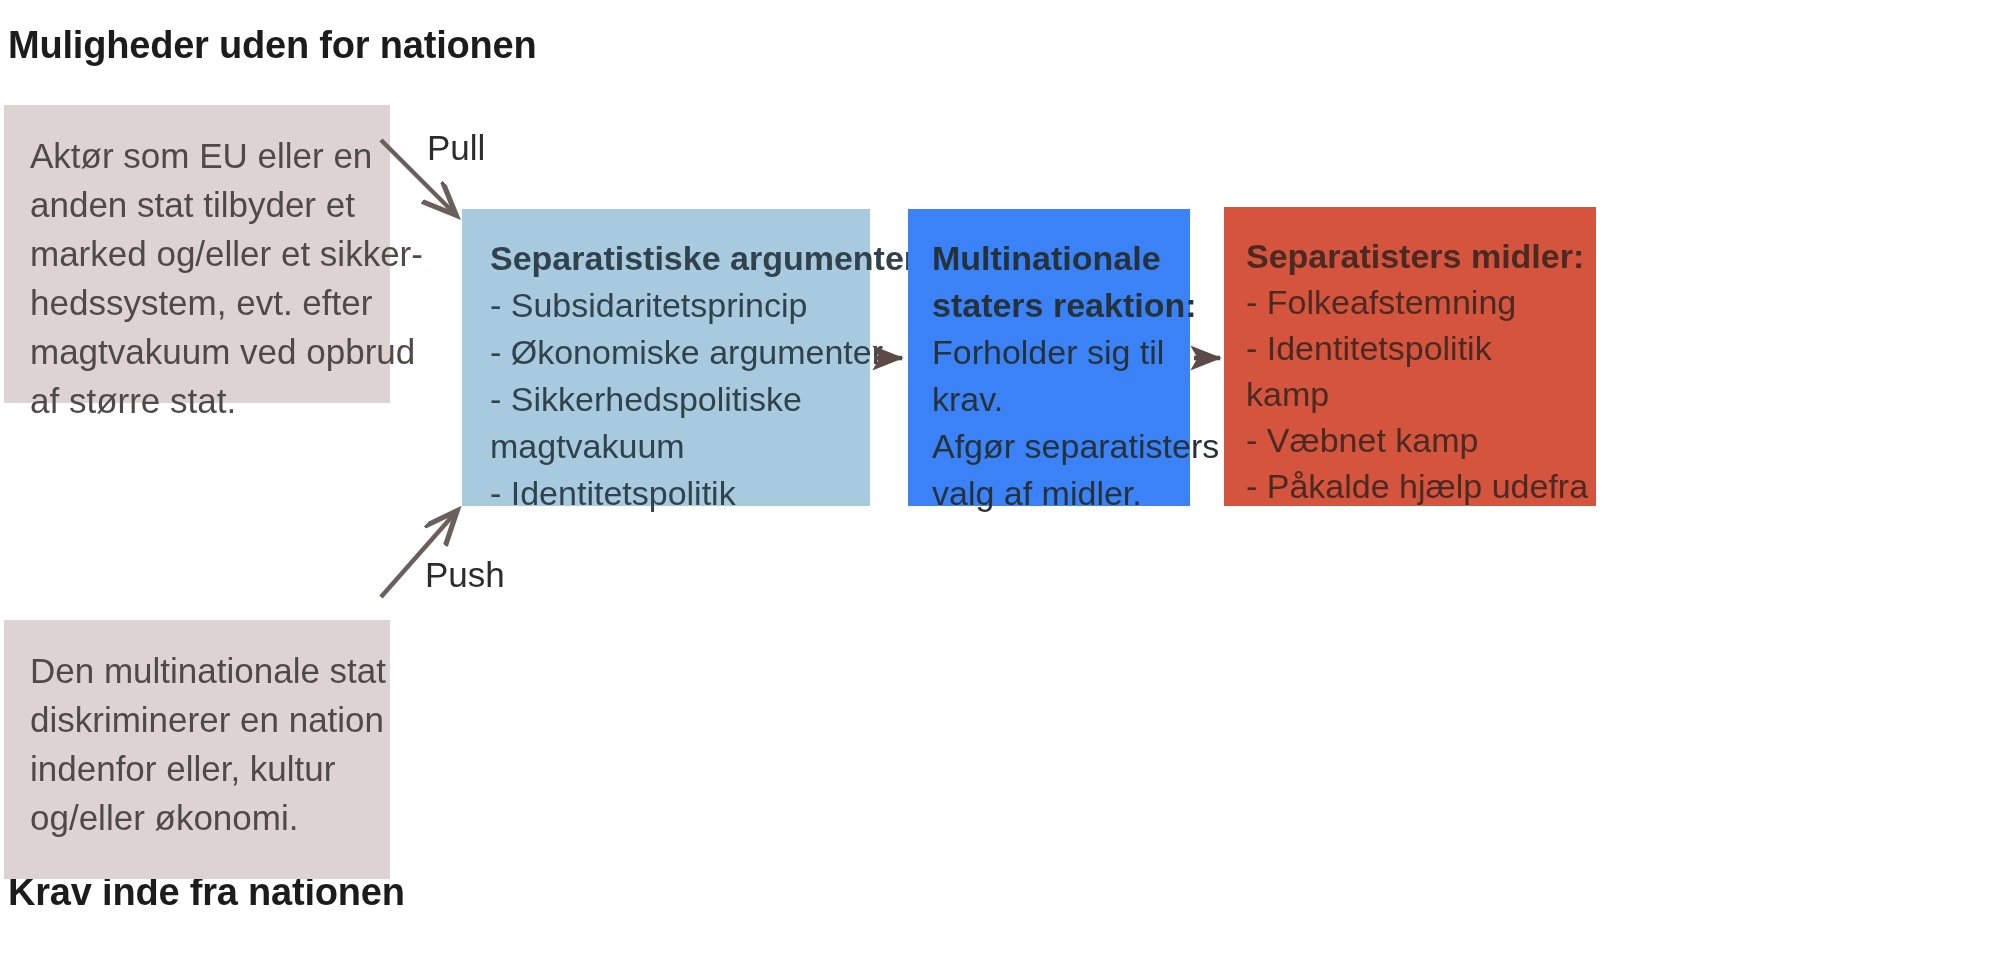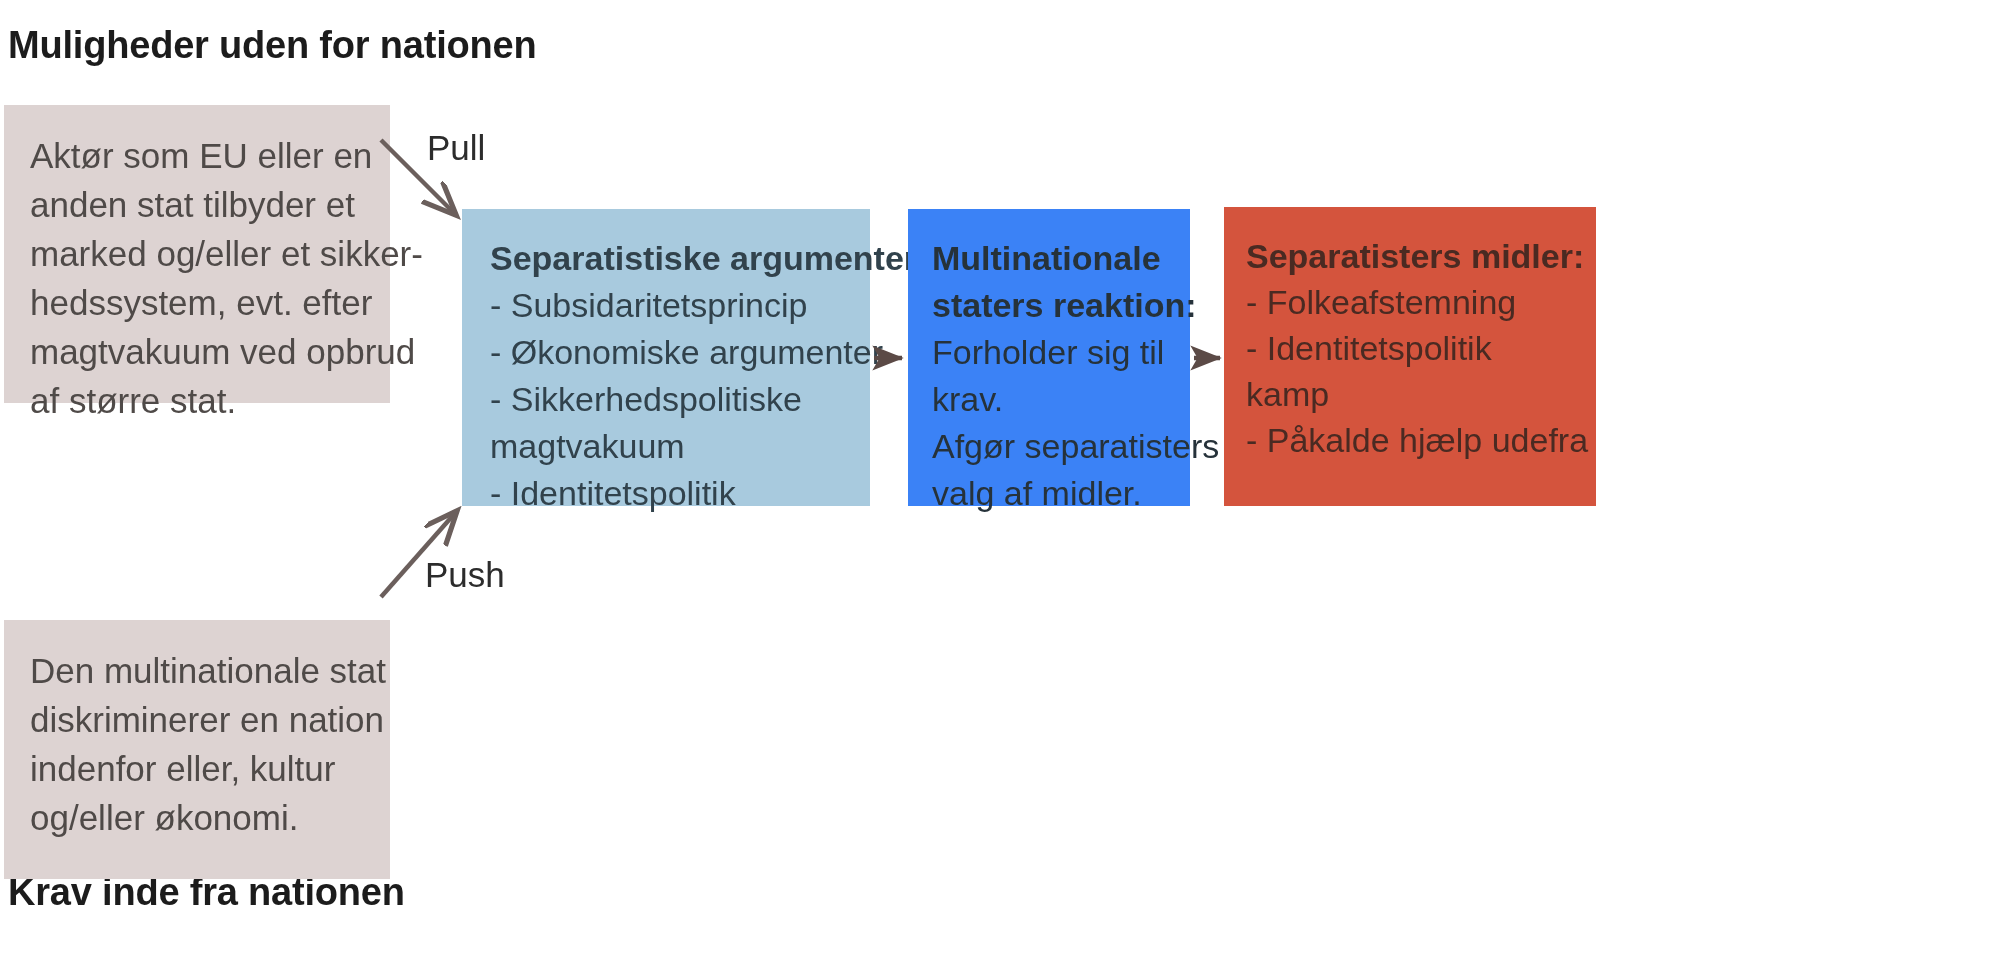--- a/index.html
+++ b/index.html
@@ -145,20 +145,21 @@
   <span class="line">krav.</span>
   <span class="line">Afgør separatisters</span>
   <span class="line">valg af midler.</span>
 </div>
 
 <div class="box box-red" id="box-midler">
   <span class="title">Separatisters midler:</span>
   <span class="line">- Folkeafstemning</span>
   <span class="line">- Identitetspolitik</span>
   <span class="line">  kamp</span>
+  <span class="line">- Væbnet kamp</span>
   <span class="line">- Påkalde hjælp udefra</span>
 </div>
 
 <div class="arrow-label" id="label-pull">Pull</div>
 
 <div class="arrow-label" id="label-push">Push</div>
 
 <svg id="arrow-layer" viewBox="0 0 2000 964">
   <defs>
     <marker id="head-dark" markerWidth="9" markerHeight="9" refX="7.2" refY="3.2" orient="auto" markerUnits="strokeWidth">

